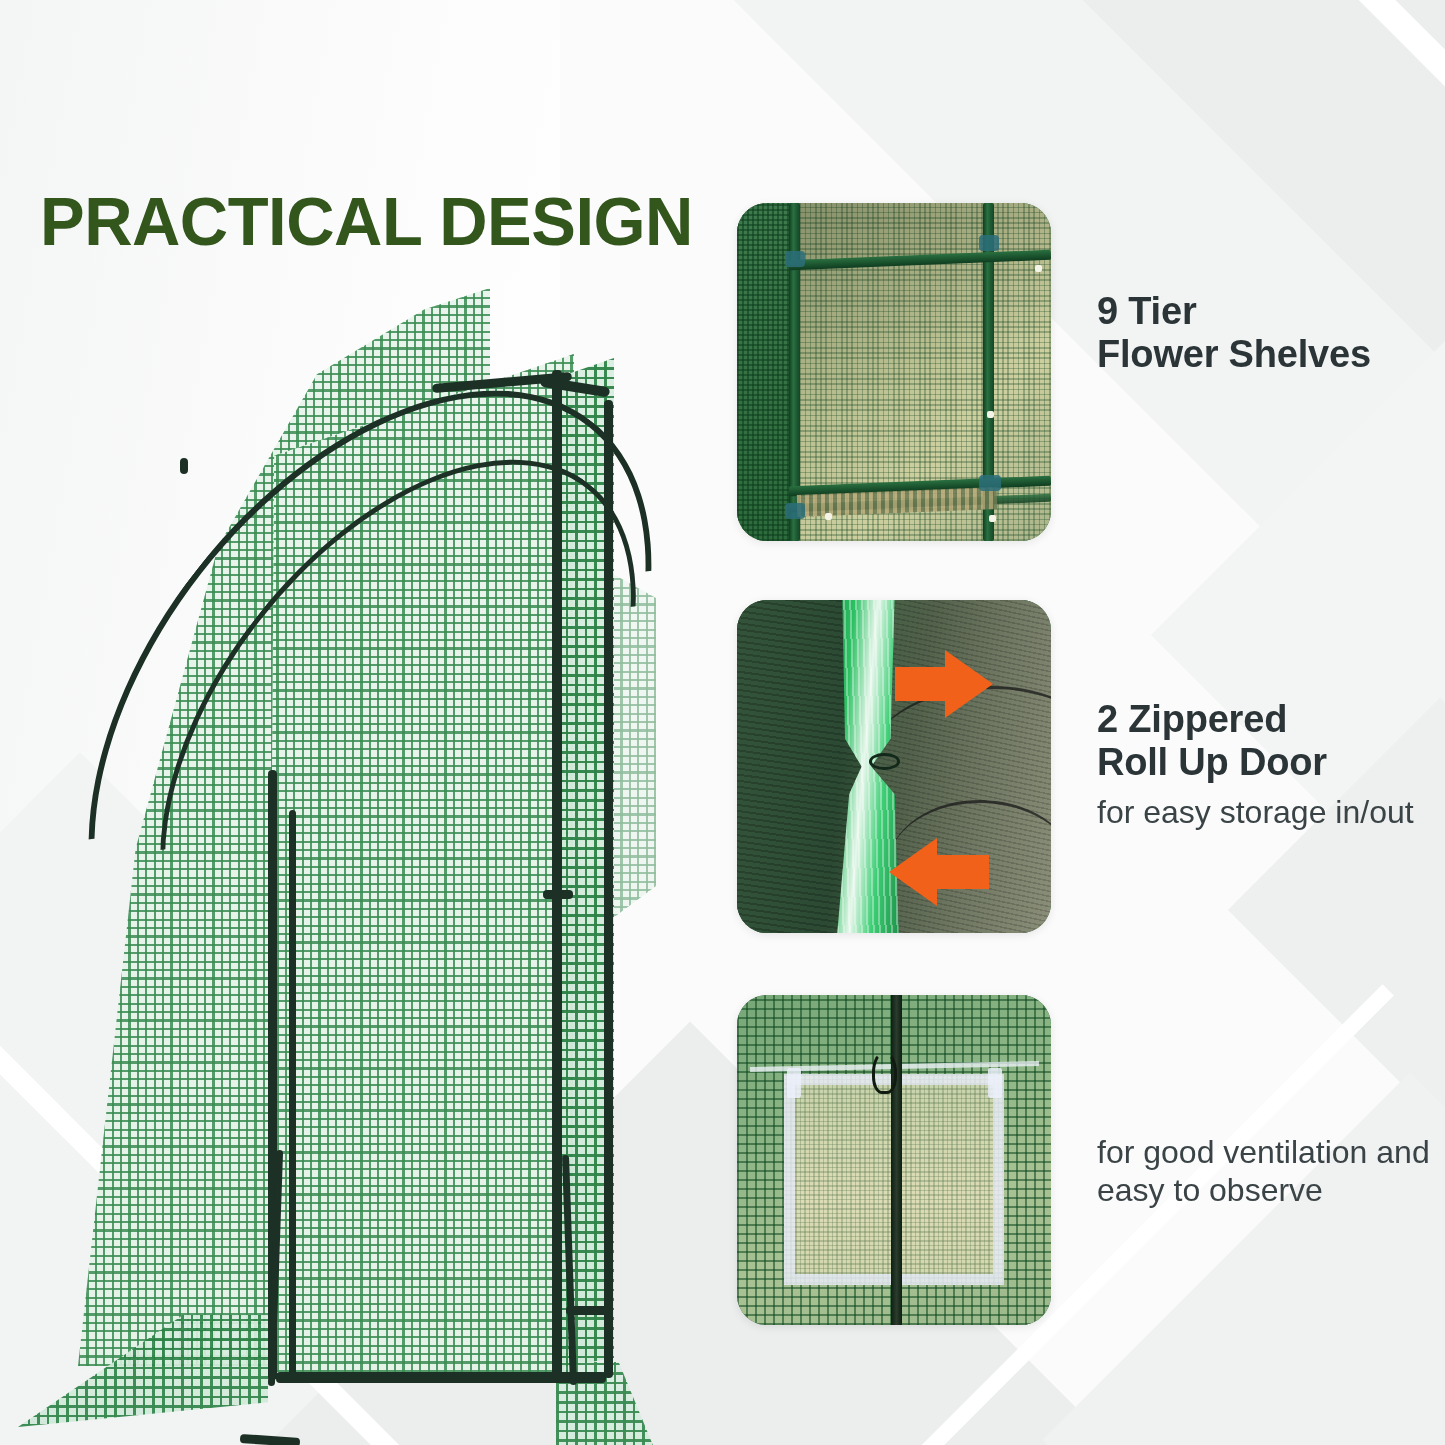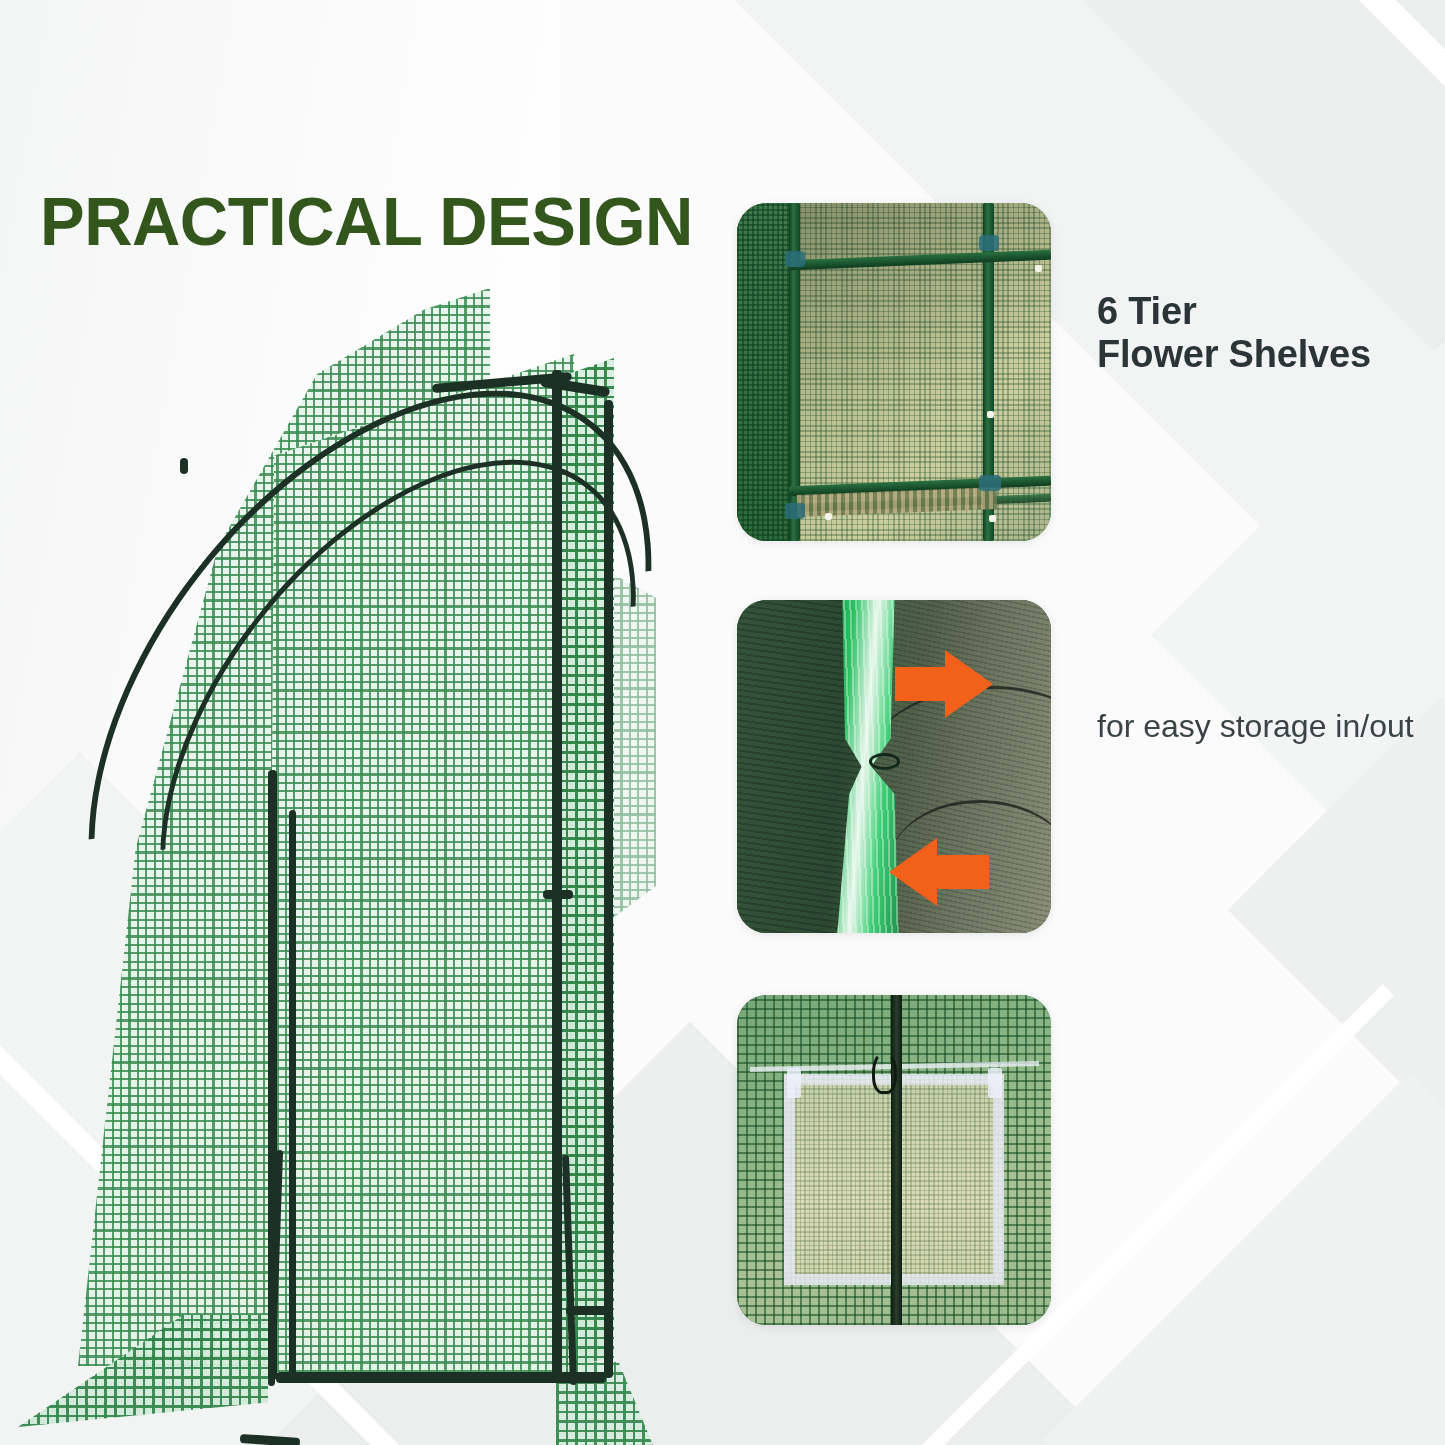--- a/index.html
+++ b/index.html
@@ -274,21 +274,21 @@
       <div class="joint" style="left:242px; top:32px; width:20px; height:16px;"></div>
       <div class="joint" style="left:48px; top:300px; width:20px; height:16px;"></div>
       <div class="joint" style="left:242px; top:272px; width:22px; height:16px;"></div>
       <div class="screw" style="left:250px; top:208px;"></div>
       <div class="screw" style="left:88px; top:310px;"></div>
       <div class="screw" style="left:252px; top:312px;"></div>
       <div class="screw" style="left:298px; top:62px;"></div>
     </div>
   </div>
   <div style="position:absolute; left:1097px; top:290px; width:340px;">
-    <div class="cap-head">6 Tier
+    <div class="cap-head">9 Tier
 Flower Shelves</div>
   </div>
 </div>
 
 <div class="feature">
   <div class="thumb" style="left:737px; top:600px; width:314px; height:333px;">
     <div class="thumb-inner">
       <div class="t2-bg"></div>
       <div class="t2-left"></div>
 
@@ -304,33 +304,37 @@
         <div class="arr-head" style="left:50px; top:0; border-left:48px solid #F2611A;"></div>
       </div>
 
       <div style="position:absolute; left:152px; top:238px; width:100px; height:68px;">
         <div class="arr-shaft" style="left:42px; top:17px; width:58px; background:#F2611A;"></div>
         <div class="arr-head" style="left:0; top:0; border-right:48px solid #F2611A;"></div>
       </div>
     </div>
   </div>
   <div style="position:absolute; left:1097px; top:698px; width:345px;">
+    <div class="cap-head">2 Zippered
+Roll Up Door</div>
     <div class="cap-sub">for easy storage in/out</div>
   </div>
 </div>
 
 <div class="feature">
   <div class="thumb" style="left:737px; top:995px; width:314px; height:330px;">
     <div class="thumb-inner">
       <div class="t3-bg"></div>
       <div class="t3-rail"></div>
       <div class="t3-window"></div>
       <div class="t3-pole"></div>
       <div class="t3-tie"></div>
       <div style="position:absolute; left:16%; top:22%; width:14px; height:30px;
                   background:rgba(235,240,250,0.85); border-radius:2px;"></div>
       <div style="position:absolute; left:80%; top:22%; width:14px; height:30px;
                   background:rgba(235,240,250,0.85); border-radius:2px;"></div>
     </div>
   </div>
   <div style="position:absolute; left:1097px; top:1124px; width:345px;">
+    <div class="cap-sub">for good ventilation and
+easy to observe</div>
   </div>
 </div>
 
 </body></html>

